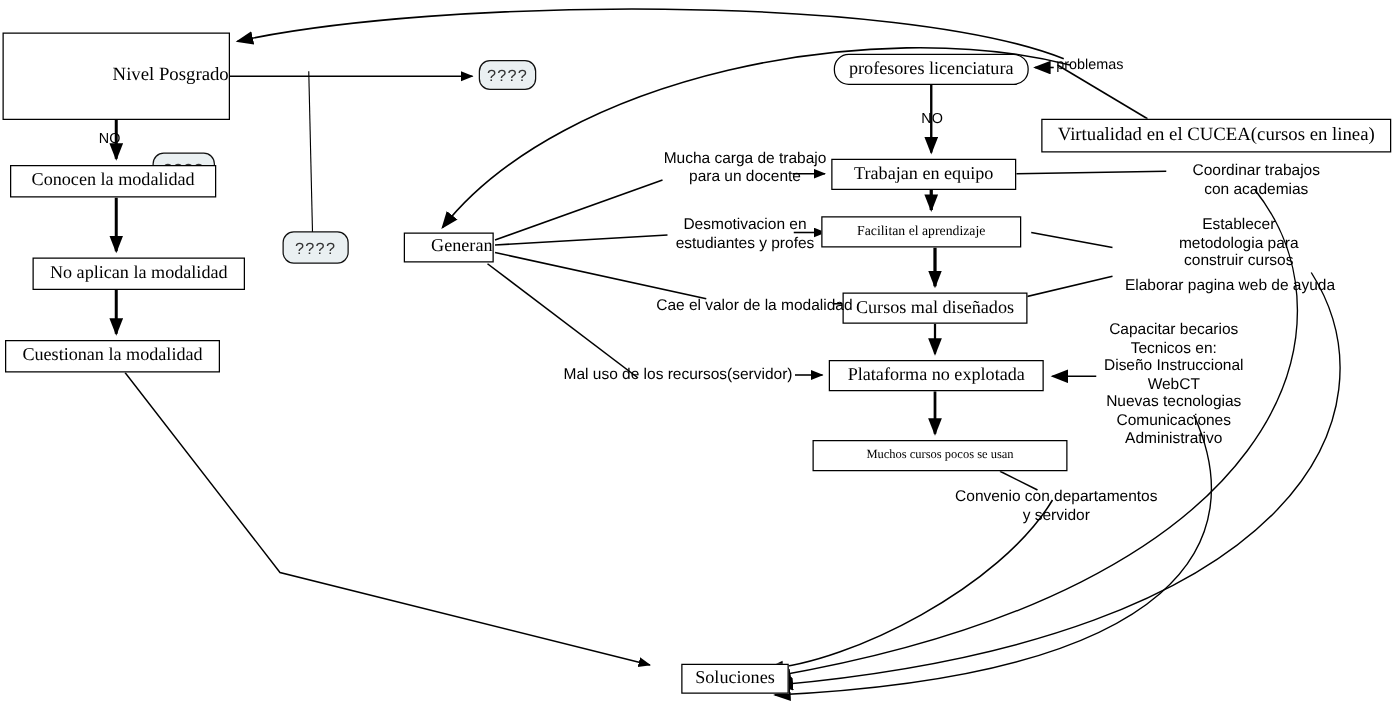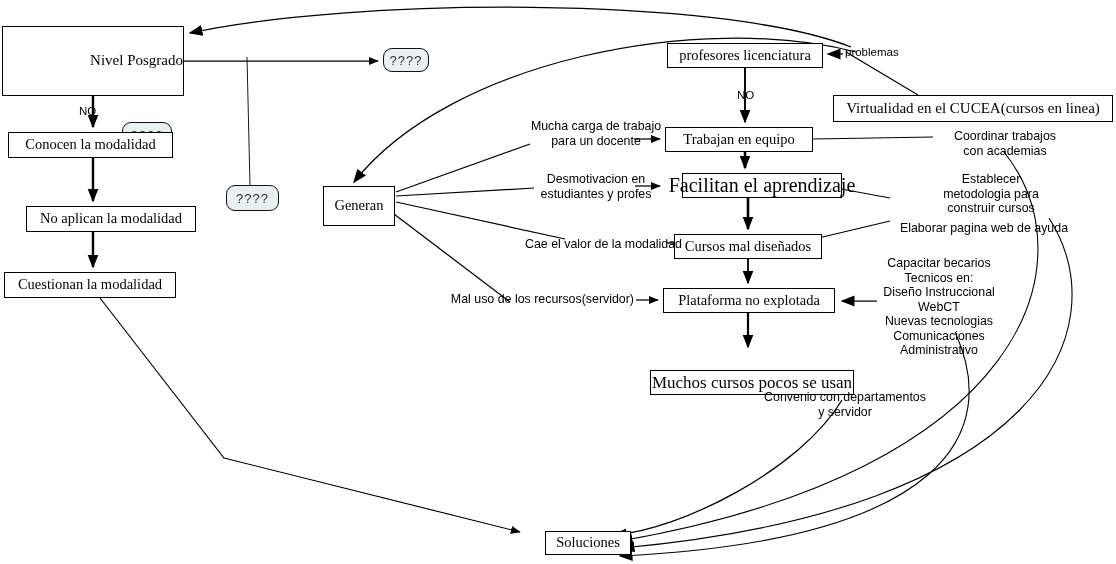--- a/index.html
+++ b/index.html
@@ -96,49 +96,49 @@
   </div>
 
   <div class="node" style="left:6px;top:206px;width:170px;height:26px;font-size:14.5px;margin-left:20px;">
     <span>No aplican la modalidad</span>
   </div>
 
   <div class="node" style="left:4px;top:272px;width:172px;height:26px;font-size:14.5px;">
     <span>Cuestionan la modalidad</span>
   </div>
 
-  <div class="node" style="left:323px;top:186px;width:72px;height:40px;font-size:14.5px;">
+  <div class="node" style="left:323px;top:186px;width:72px;height:24px;font-size:14.5px;justify-content:flex-end;">
     <span>Generan</span>
   </div>
 
-  <div class="node" style="left:667px;top:43px;width:156px;height:25px;font-size:14.5px;">
+  <div class="node" style="left:667px;top:43px;width:156px;height:25px;font-size:14.5px;border-radius:12px;">
     <span>profesores licenciatura</span>
   </div>
 
   <div class="node" style="left:833px;top:95px;width:280px;height:27px;font-size:15px;">
     <span>Virtualidad en el CUCEA(cursos en linea)</span>
   </div>
 
   <div class="node" style="left:665px;top:127px;width:148px;height:25px;font-size:14.5px;">
     <span>Trabajan en equipo</span>
   </div>
 
-  <div class="node" style="left:682px;top:173px;width:160px;height:25px;font-size:20px;">
+  <div class="node" style="left:657px;top:173px;width:160px;height:25px;font-size:11px;">
     <span>Facilitan el aprendizaje</span>
   </div>
 
   <div class="node" style="left:674px;top:234px;width:148px;height:25px;font-size:14.5px;">
     <span>Cursos mal diseñados</span>
   </div>
 
   <div class="node" style="left:663px;top:288px;width:172px;height:25px;font-size:14.5px;">
     <span>Plataforma no explotada</span>
   </div>
 
-  <div class="node" style="left:650px;top:370px;width:204px;height:25px;font-size:17px;">
+  <div class="node" style="left:650px;top:352px;width:204px;height:25px;font-size:10px;">
     <span>Muchos cursos pocos se usan</span>
   </div>
 
   <div class="node" style="left:524px;top:531px;width:86px;height:24px;font-size:14.5px;z-index:6;margin-left:21px;">
     <span>Soluciones</span>
   </div>
 
   <div class="bubble" style="left:383px;top:48px;width:46px;height:24px;">
     <span>????</span>
   </div>

